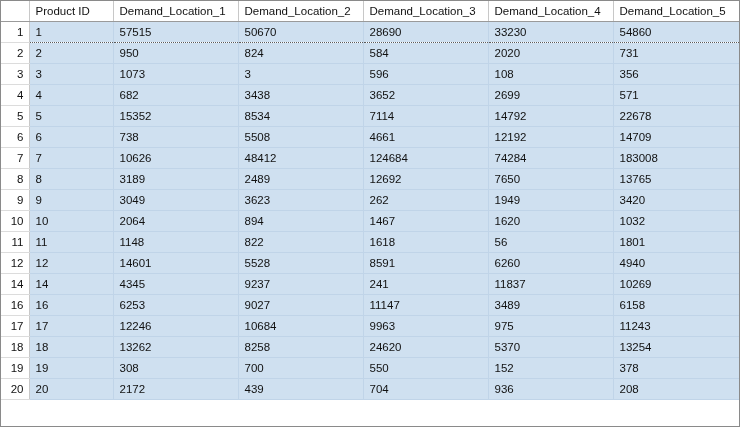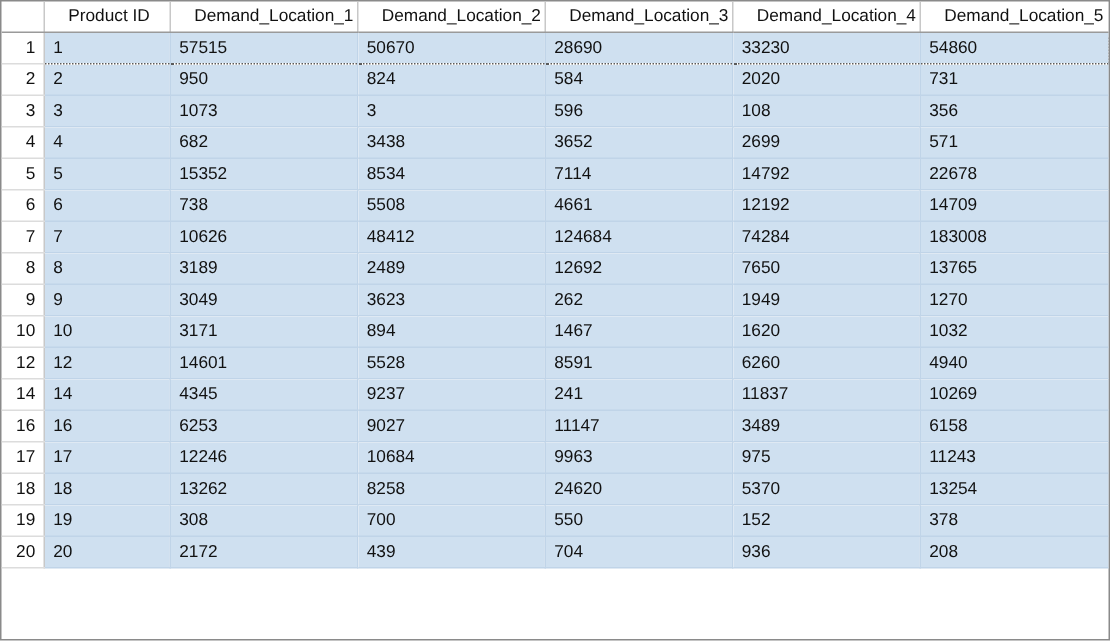--- a/index.html
+++ b/index.html
@@ -39,21 +39,21 @@
 
   table.grid thead th {
     height: 20px;
     background: #ffffff;
     border-right: 1px solid #c8c8c8;
     border-bottom: 1px solid #9a9a9a;
     font-weight: normal;
     font-size: 11.5px;
     color: #111111;
     text-align: left;
-    padding: 0 0 0 16px;
+    padding: 0 0 0 6px;
     white-space: nowrap;
     overflow: hidden;
   }
   table.grid thead th.corner {
     background: #ffffff;
     border-right: 1px solid #c8c8c8;
     padding: 0;
   }
   table.grid tbody td {
     height: 20px;
@@ -185,30 +185,39 @@
           <td class="">7650</td>
           <td class="">13765</td>
         </tr>
         <tr>
           <td class="rownum">9</td>
           <td class="">9</td>
           <td class="">3049</td>
           <td class="">3623</td>
           <td class="">262</td>
           <td class="">1949</td>
-          <td class="">1270</td>
+          <td class="">3420</td>
         </tr>
         <tr>
           <td class="rownum">10</td>
           <td class="">10</td>
-          <td class="">3171</td>
+          <td class="">2064</td>
           <td class="">894</td>
           <td class="">1467</td>
           <td class="">1620</td>
           <td class="">1032</td>
+        </tr>
+        <tr>
+          <td class="rownum">11</td>
+          <td class="">11</td>
+          <td class="">1148</td>
+          <td class="">822</td>
+          <td class="">1618</td>
+          <td class="">56</td>
+          <td class="">1801</td>
         </tr>
         <tr>
           <td class="rownum">12</td>
           <td class="">12</td>
           <td class="">14601</td>
           <td class="">5528</td>
           <td class="">8591</td>
           <td class="">6260</td>
           <td class="">4940</td>
         </tr>

